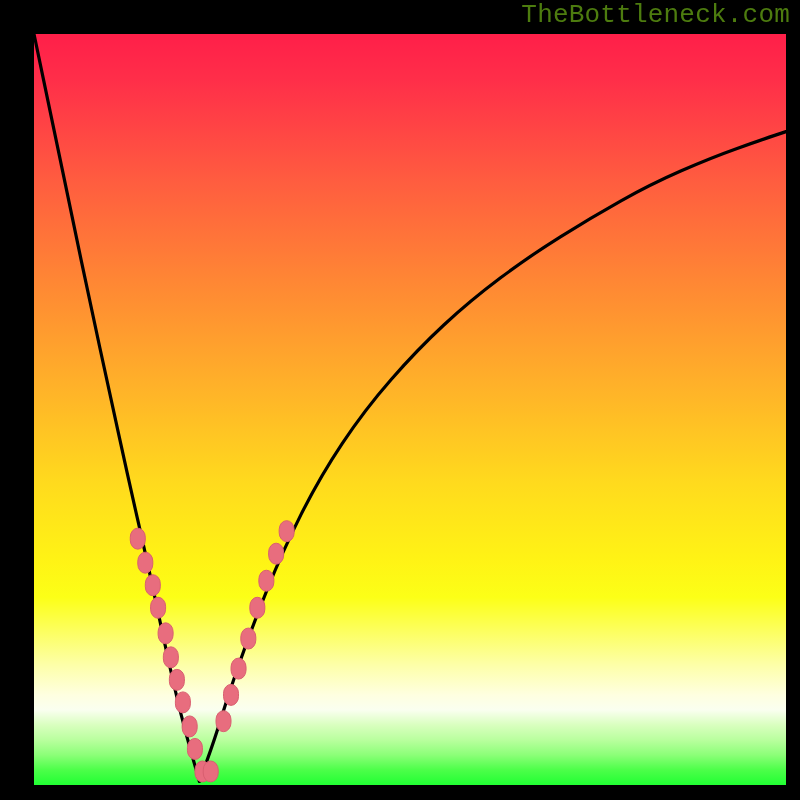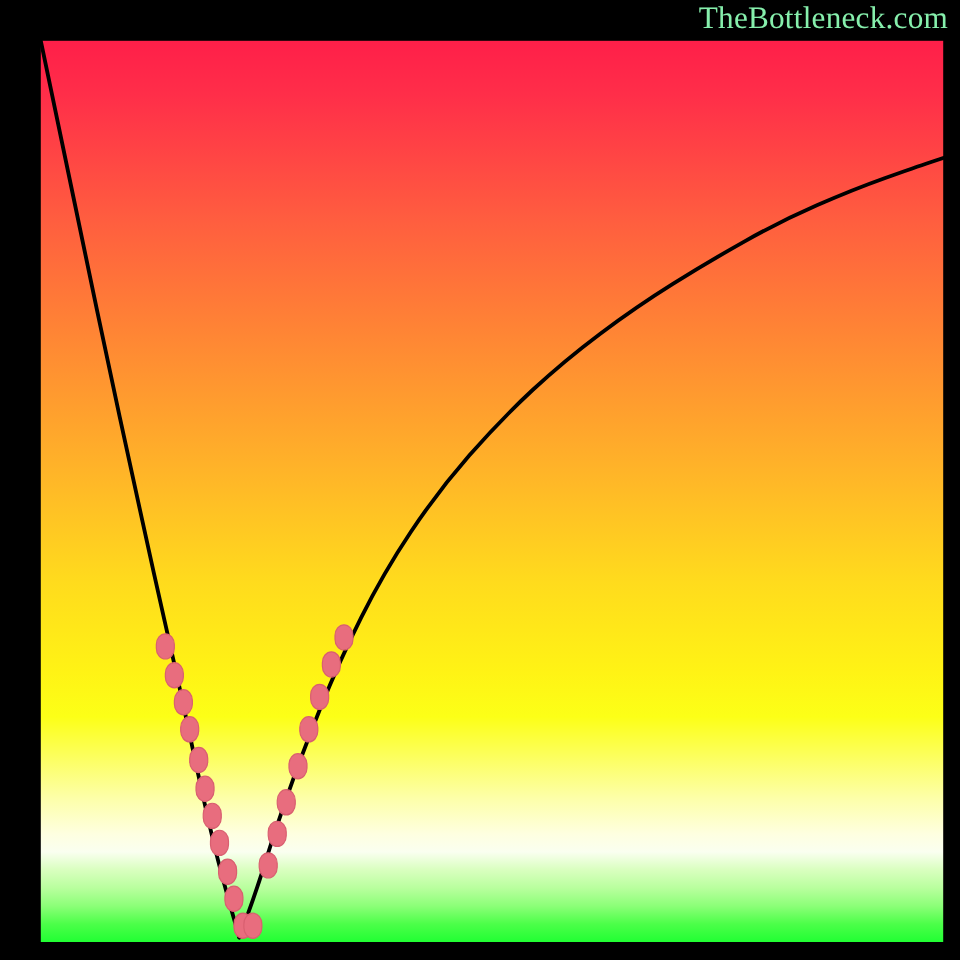--- a/index.html
+++ b/index.html
@@ -44,24 +44,24 @@
       #b9ff9e 94%,
       #8cff78 96%,
       #4cff49 98%,
       #21ff33 100%
     );
   }
   .watermark {
     position: absolute;
     top: 0;
     right: 10px;
-    font-family: Liberation Serif, serif;
+    font-family: Liberation Mono, monospace;
     font-size: 26px;
     font-weight: 500;
-    color: #86efac;
+    color: #4d7c0f;
     letter-spacing: 0.2px;
     user-select: none;
   }
   svg.curves {
     position: absolute;
     left: 34px;
     top: 34px;
     width: 752px;
     height: 751px;
     overflow: visible;

